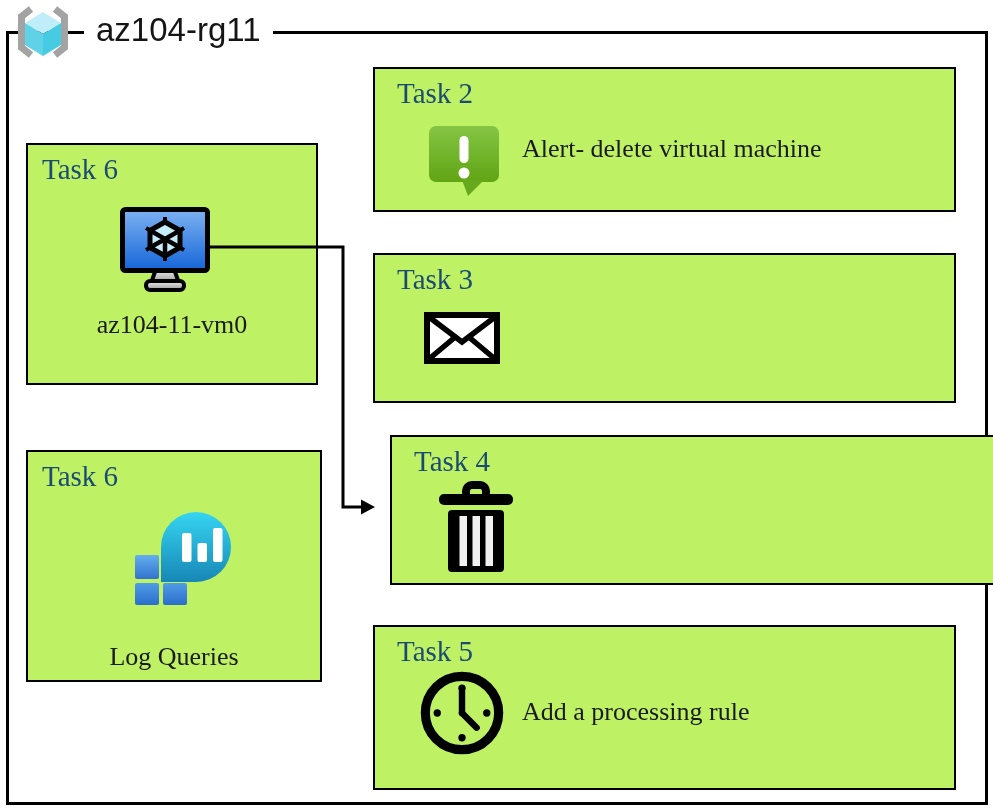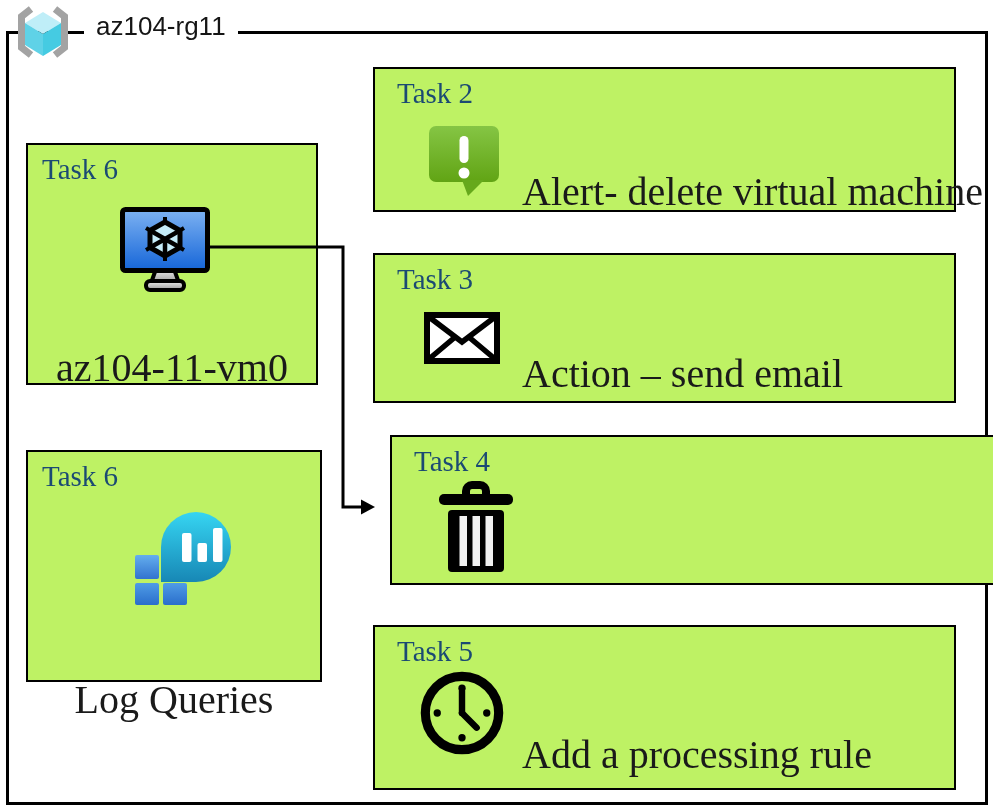--- a/index.html
+++ b/index.html
@@ -4,35 +4,35 @@
 <style>
   html,body{margin:0;padding:0;background:#ffffff;}
   body{position:relative;width:993px;height:811px;overflow:hidden;
        font-family:"Liberation Sans", sans-serif;}
 
   .outer-box{position:absolute;left:6px;top:31px;width:982px;height:774px;
              border:3px solid #000;box-sizing:border-box;background:#fff;}
 
   .rg-icon{position:absolute;left:10px;top:3px;width:66px;height:58px;}
   .rg-title{position:absolute;left:84px;top:11px;background:#fff;
-            padding:0 12px;font-size:26px;color:#151515;white-space:nowrap;}
+            padding:0 12px;font-size:33px;color:#151515;white-space:nowrap;}
 
   .task-box{position:absolute;background:#bef264;border:2px solid #000;
             box-sizing:border-box;font-family:Liberation Serif, serif;}
   #task1{left:26px;top:143px;width:292px;height:242px;}
   #task2{left:373px;top:67px;width:583px;height:145px;}
   #task3{left:373px;top:253px;width:583px;height:150px;}
   #task4{left:390px;top:435px;width:701px;height:150px;}
   #task5{left:373px;top:625px;width:583px;height:165px;}
   #task6{left:26px;top:450px;width:296px;height:232px;}
 
   .task-label{position:absolute;left:14px;top:8px;font-size:29px;color:#1b4a73;}
   .wide .task-label{left:22px;}
 
-  .caption{font-size:40px;color:#1a1a1a;white-space:nowrap;margin-top:34px;}
+  .caption{font-size:26px;color:#1a1a1a;white-space:nowrap;}
   .caption.centered{position:absolute;left:0;right:0;text-align:center;}
   .caption.row{position:absolute;left:147px;}
 
   .icon{position:absolute;}
   #task1 .icon{left:92px;top:62px;width:90px;height:86px;}
   #task2 .icon{left:53px;top:56px;width:72px;height:72px;}
   #task3 .icon{left:49px;top:57px;width:76px;height:52px;}
   #task4 .icon{left:47px;top:44px;width:74px;height:92px;}
   #task5 .icon{left:43px;top:42px;width:88px;height:88px;}
   #task6 .icon{left:105px;top:60px;width:104px;height:96px;}
@@ -101,21 +101,20 @@
   <div class="caption row">Alert- delete virtual machine</div>
 </div>
 
 <div class="task-box wide" id="task3">
   <div class="task-label">Task 3</div>
   <svg class="icon" viewBox="0 0 76 52">
     <rect x="3" y="3" width="70" height="46" fill="#ffffff" stroke="#000" stroke-width="6"></rect>
     <path d="M5,5 L38,30 L71,5" fill="none" stroke="#000" stroke-width="5.5"></path>
     <path d="M5,47 L30,26 M71,47 L46,26" fill="none" stroke="#000" stroke-width="5.5"></path>
   </svg>
-  <div class="caption row">Action – send email</div>
 </div>
 
 <div class="task-box wide" id="task4">
   <div class="task-label">Task 4</div>
   <svg class="icon" viewBox="0 0 74 92">
     <path d="M27,14 v-4 a6,6 0 0 1 6,-6 h8 a6,6 0 0 1 6,6 v4" fill="none" stroke="#000" stroke-width="8"></path>
     <rect x="0" y="13" width="74" height="11" rx="5" fill="#000"></rect>
     <rect x="9" y="29" width="56" height="62" rx="4" fill="#000"></rect>
     <rect x="20.5" y="35" width="7.5" height="50" fill="#f1f1f1"></rect>
     <rect x="33.5" y="35" width="7.5" height="50" fill="#f1f1f1"></rect>

